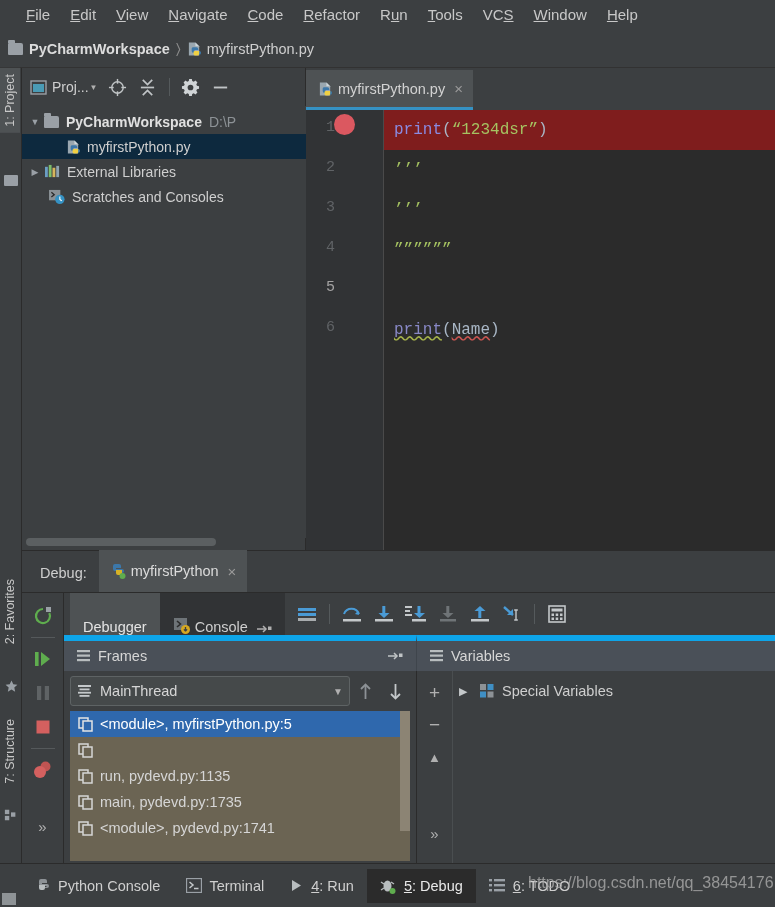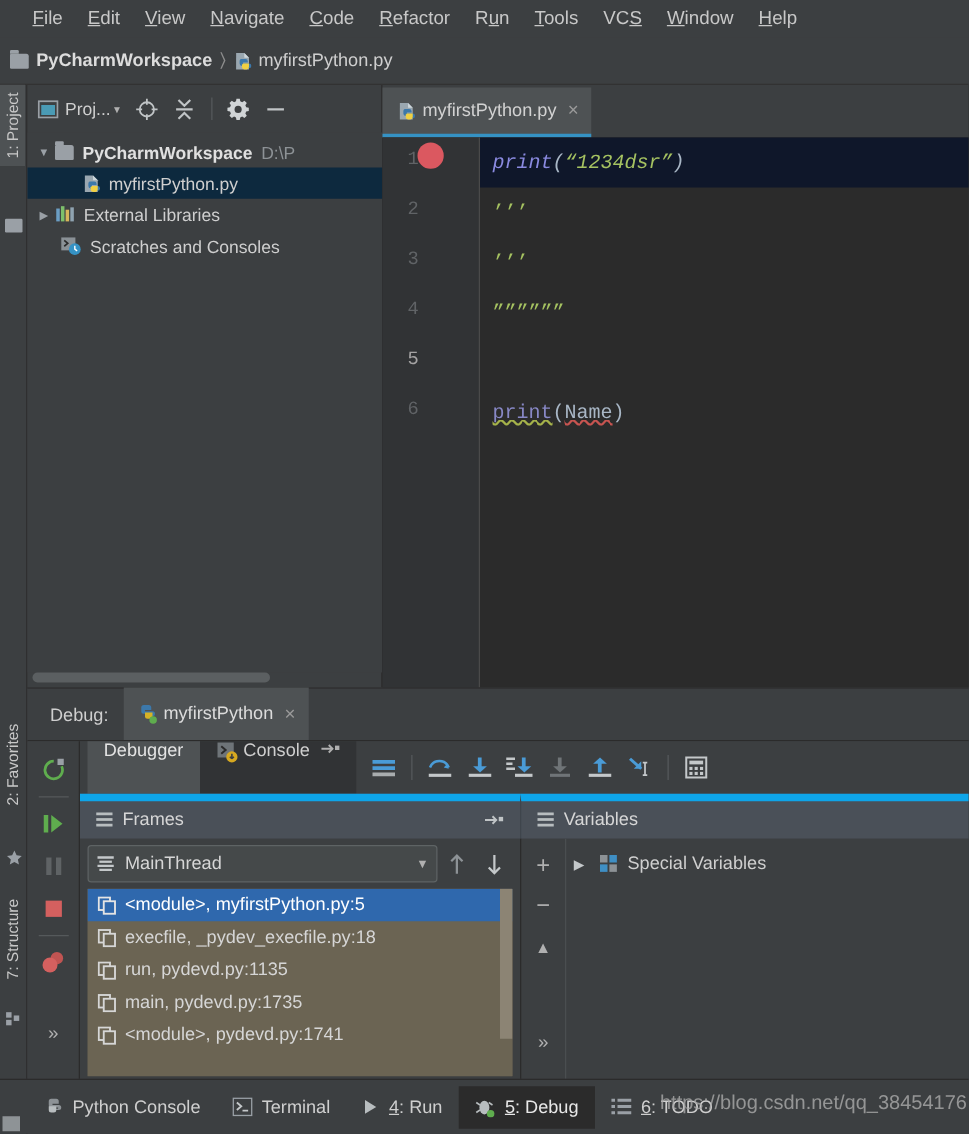--- a/index.html
+++ b/index.html
@@ -117,21 +117,21 @@
   }
   .ln.cur { color: #a4a3a3; }
   #bp { position: absolute; left: 28px; top: 4px; width: 21px; height: 21px;
         background: #db5860; border-radius: 50%; }
   #code {
     position: absolute; left: 78px; top: 0; width: 391px; height: 440px;
     font-family: "Liberation Mono", monospace; font-size: 16px;
   }
   .cline { position: absolute; left: 0; width: 391px; height: 40px; display: flex; align-items: center; }
   .cline .txt { padding-left: 10px; white-space: pre; }
-  .c-err-bg { background: #0f172a; font-style: italic; }
+  .c-err-bg { background: #7f1d1d; }
   .c-sel-bg { background: #2f68ad; }
   .kw-fn { color: #8a8ae0; }
   .kw-fn2 { color: #8888c6; }
   .str { color: #a5c261; }
   .punct { color: #a9b7c6; }
   .ident { color: #a9b7c6; }
   .sq-green { text-decoration: underline wavy #a5b24a; text-decoration-skip-ink: none; }
   .sq-red { text-decoration: underline wavy #c75450; text-decoration-skip-ink: none; }
   #caret { position: absolute; left: 9px; top: 4px; width: 1.5px; height: 30px; background: #cfcfcf; }
 
@@ -157,21 +157,21 @@
     display: flex; flex-direction: column; align-items: center; padding-top: 6px;
   }
   .ctl-btn { width: 34px; height: 34px; display: flex; align-items: center; justify-content: center; cursor: default; }
   .ctl-sep { width: 24px; height: 1px; background: #55595b; margin: 4px 0; }
 
   #dbg-toolbar {
     position: absolute; left: 42px; top: 42px; width: 711px; height: 42px;
     background: #3c3f41; display: flex; align-items: center; padding-left: 6px;
   }
   .dsub {
-    height: 42px; display: flex; align-items: flex-start; padding: 0 13px;
+    height: 42px; display: flex; align-items: flex-end; padding: 0 13px;
     font-size: 14.5px; color: #cfcfcf; cursor: default;
   }
   .dsub.sel { background: #4e5254; color: #e4e4e4; }
   .dsub.con { background: #313335; }
   .dtb-sep { width: 1px; height: 20px; background: #555a5c; margin: 0 6px; }
   .dtb-btn { width: 32px; height: 30px; display: flex; align-items: center; justify-content: center; cursor: default; }
 
   #frames-head, #vars-head {
     position: absolute; top: 84px; height: 36px; background: #4a5058;
     display: flex; align-items: center; font-size: 14.5px; color: #d6d6d6;
@@ -624,21 +624,20 @@
             <rect x="1" y="1" width="9" height="10" fill="none" stroke="#e4e4e4" stroke-width="1.5"></rect>
             <rect x="5" y="4" width="9" height="10" fill="#2f68ad" stroke="#e4e4e4" stroke-width="1.5"></rect>
           </svg>
           <span>&lt;module&gt;, myfirstPython.py:5</span>
         </div>
         <div class="frow">
           <svg width="15" height="15" viewBox="0 0 15 15" style="margin-right:7px;">
             <rect x="1" y="1" width="9" height="10" fill="none" stroke="#d6d6d6" stroke-width="1.5"></rect>
             <rect x="5" y="4" width="9" height="10" fill="#6b6453" stroke="#d6d6d6" stroke-width="1.5"></rect>
           </svg>
-          <span>execfile, _pydev_execfile.py:18</span>
         </div>
         <div class="frow">
           <svg width="15" height="15" viewBox="0 0 15 15" style="margin-right:7px;">
             <rect x="1" y="1" width="9" height="10" fill="none" stroke="#d6d6d6" stroke-width="1.5"></rect>
             <rect x="5" y="4" width="9" height="10" fill="#6b6453" stroke="#d6d6d6" stroke-width="1.5"></rect>
           </svg>
           <span>run, pydevd.py:1135</span>
         </div>
         <div class="frow">
           <svg width="15" height="15" viewBox="0 0 15 15" style="margin-right:7px;">

